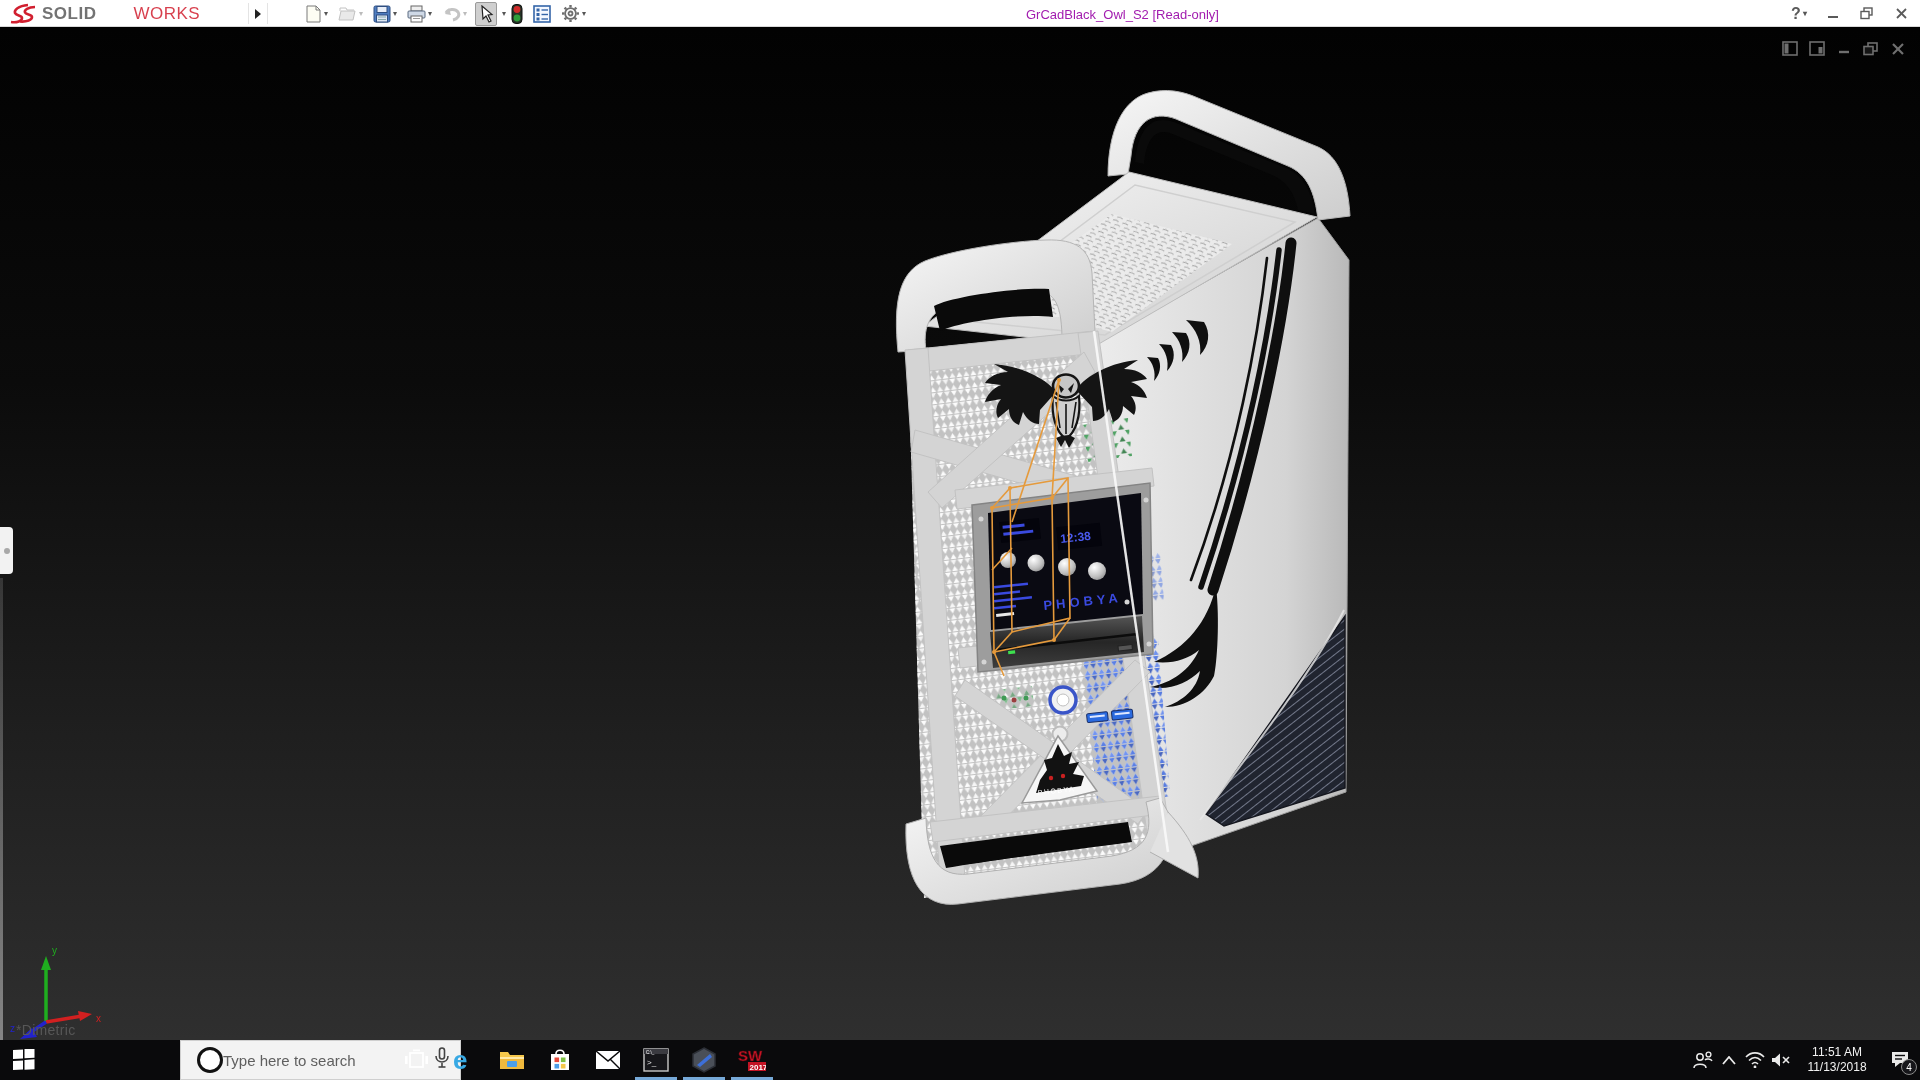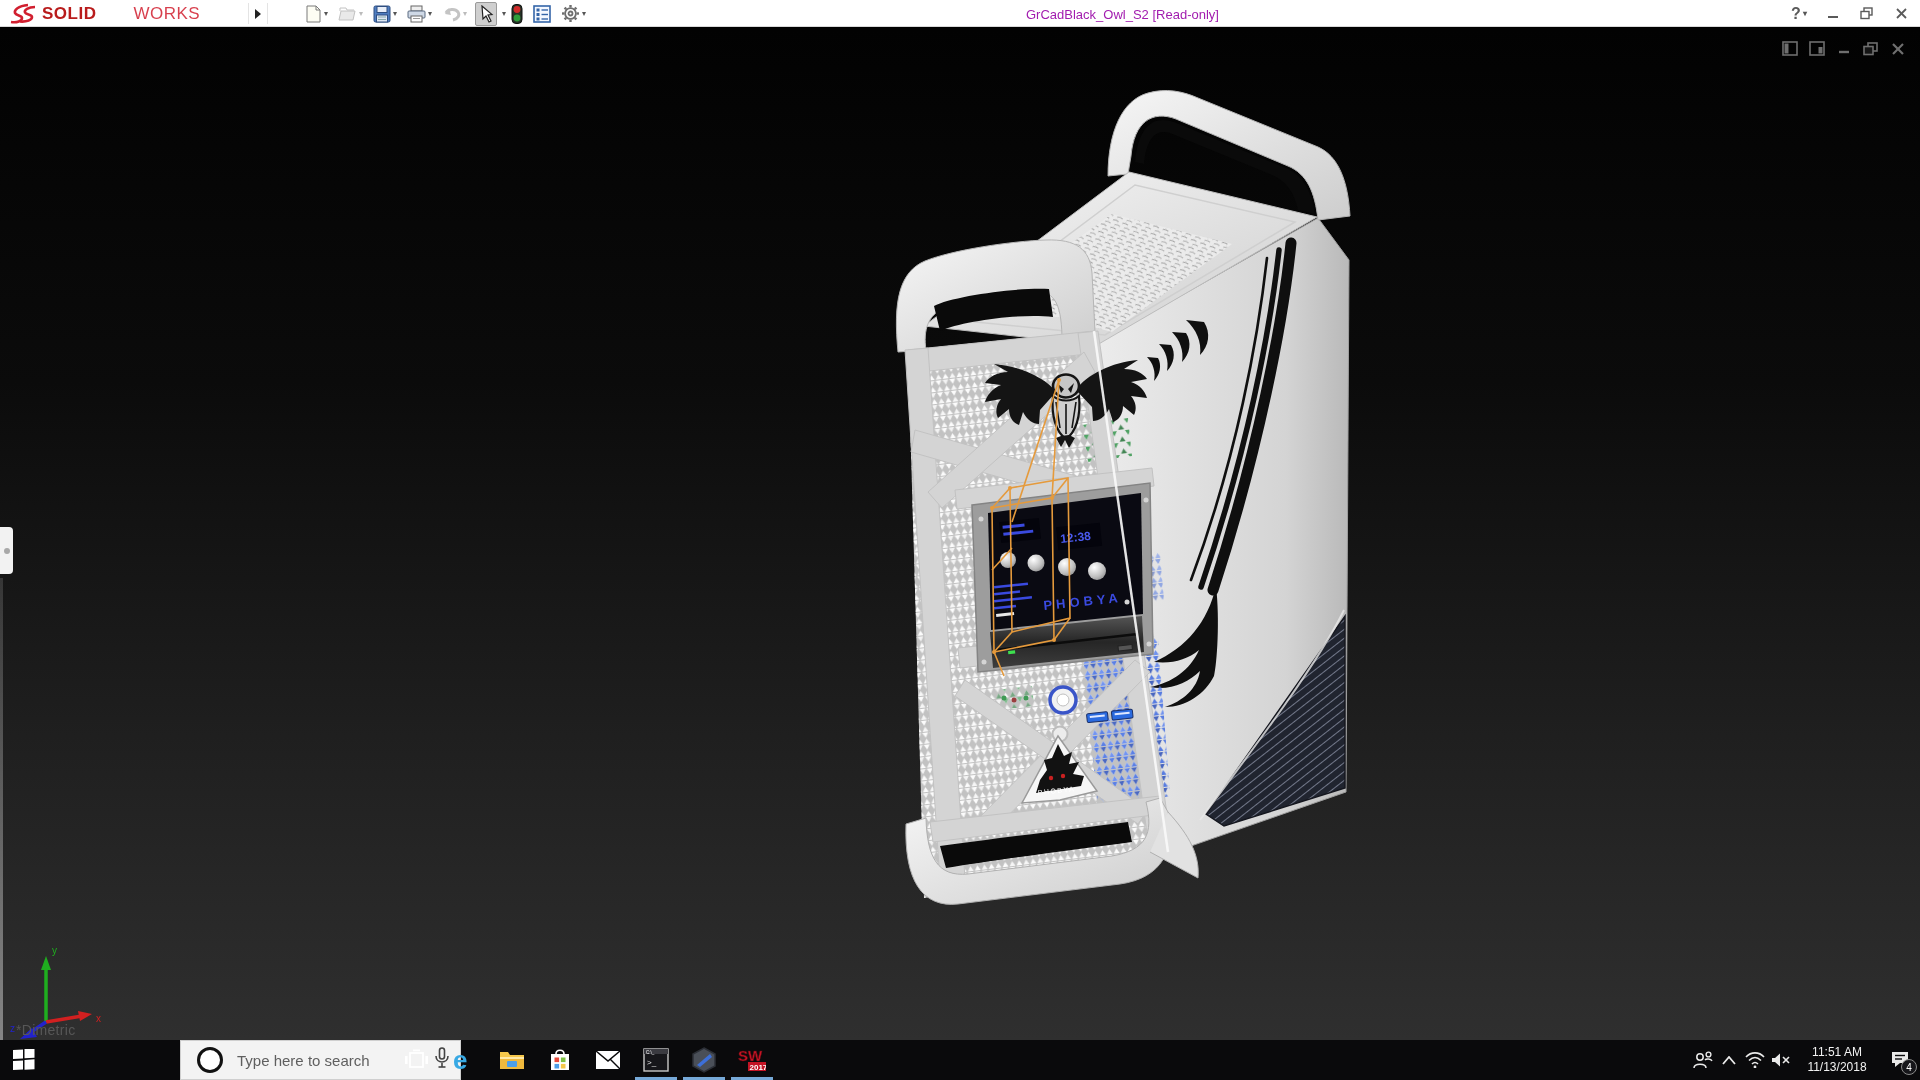--- a/index.html
+++ b/index.html
@@ -5,21 +5,21 @@
   * { margin:0; padding:0; box-sizing:border-box; }
   html,body { width:1920px; height:1080px; overflow:hidden; background:#000;
               font-family:"Liberation Sans", sans-serif; }
   .screen { position:relative; width:1920px; height:1080px; }
 
   
   .titlebar { position:absolute; left:0; top:0; width:1920px; height:27px;
               background:#ffffff; border-bottom:1px solid #d9d9d9; }
   .brand { position:absolute; left:8px; top:2px; height:23px; display:flex; align-items:center; }
   .brand-text { font-size:17px; letter-spacing:.5px; margin-left:4px; }
-  .brand-solid { color:#b91c1c; font-weight:bold; }
+  .brand-solid { color:#737373; font-weight:bold; }
   .brand-works { color:#d11f2f; font-weight:normal; opacity:.85;margin-left:37px; }
   .flyout { position:absolute; left:248px; top:3px; width:20px; height:21px;
             display:flex; align-items:center; justify-content:center; border-left:1px solid #e4e4e4; border-right:1px solid #e4e4e4;}
   .qat { position:absolute; left:300px; top:2px; height:23px; display:flex; align-items:center; }
   .qbtn { display:flex; align-items:center; margin:0 3px; padding:2px; border-radius:2px; }
   .qbtn.pressed { background:#cfcfcf; border:1px solid #9a9a9a; }
   .caret { font-size:8px; color:#555; margin-left:2px; }
   .doc-title { position:absolute; left:1026px; top:7px; font-size:13px; color:#a21caf; }
   .win-controls { position:absolute; right:6px; top:0; height:27px; display:flex; align-items:center; gap:8px; }
   .wc { width:26px; height:22px; display:flex; align-items:center; justify-content:center; color:#5a5a5a; font-size:14px; }
@@ -37,21 +37,21 @@
   .view-label { position:absolute; left:16px; top:994px; font-size:14px; color:#575757; letter-spacing:.3px;text-align:center; }
   .triad { position:absolute; left:8px; top:912px; }
   .model { position:absolute; left:880px; top:32px; }
 
   
   .taskbar { position:absolute; left:0; top:1040px; width:1920px; height:40px; background:#0a0a0c;
              display:flex; align-items:stretch; }
   .start { width:48px; display:flex; align-items:center; justify-content:center; }
   .searchbox { width:281px; margin-left:66px; background:#f3f3f3; display:flex; align-items:center;
                border:1px solid #cfcfcf; position:absolute; left:114px; top:0; height:40px; }
-  .searchbox .ctext { flex:1; font-size:15px; color:#5f5f5f; margin-left:14px; white-space:nowrap; }
+  .searchbox .ctext { flex:1; font-size:15px; color:#5f5f5f; white-space:nowrap; }
   .cortana { width:26px; height:26px; border-radius:50%; border:3px solid #111; background:#fff; margin-left:16px; flex:none; }
   .mic { margin-right:10px; flex:none; }
   .tb-icons { position:absolute; left:392px; top:0; height:40px; display:flex; }
   .slot { width:48px; height:40px; display:flex; align-items:center; justify-content:center; position:relative; }
   .runline { position:absolute; left:3px; right:3px; bottom:0; height:3px; background:#76a9d8; }
   .tray { position:absolute; right:0; top:0; height:40px; display:flex; align-items:center; }
   .tray .titem { width:26px; height:40px; display:flex; align-items:center; justify-content:center; color:#eaeaea; }
   .clock { width:74px; text-align:center; color:#f2f2f2; font-size:12px; line-height:15px; margin:0 6px; }
   .action { position:relative; width:40px; height:40px; display:flex; align-items:center; justify-content:center; }
   .badge { position:absolute; right:3px; bottom:5px; min-width:16px; height:16px; border-radius:8px; background:#16161a;

